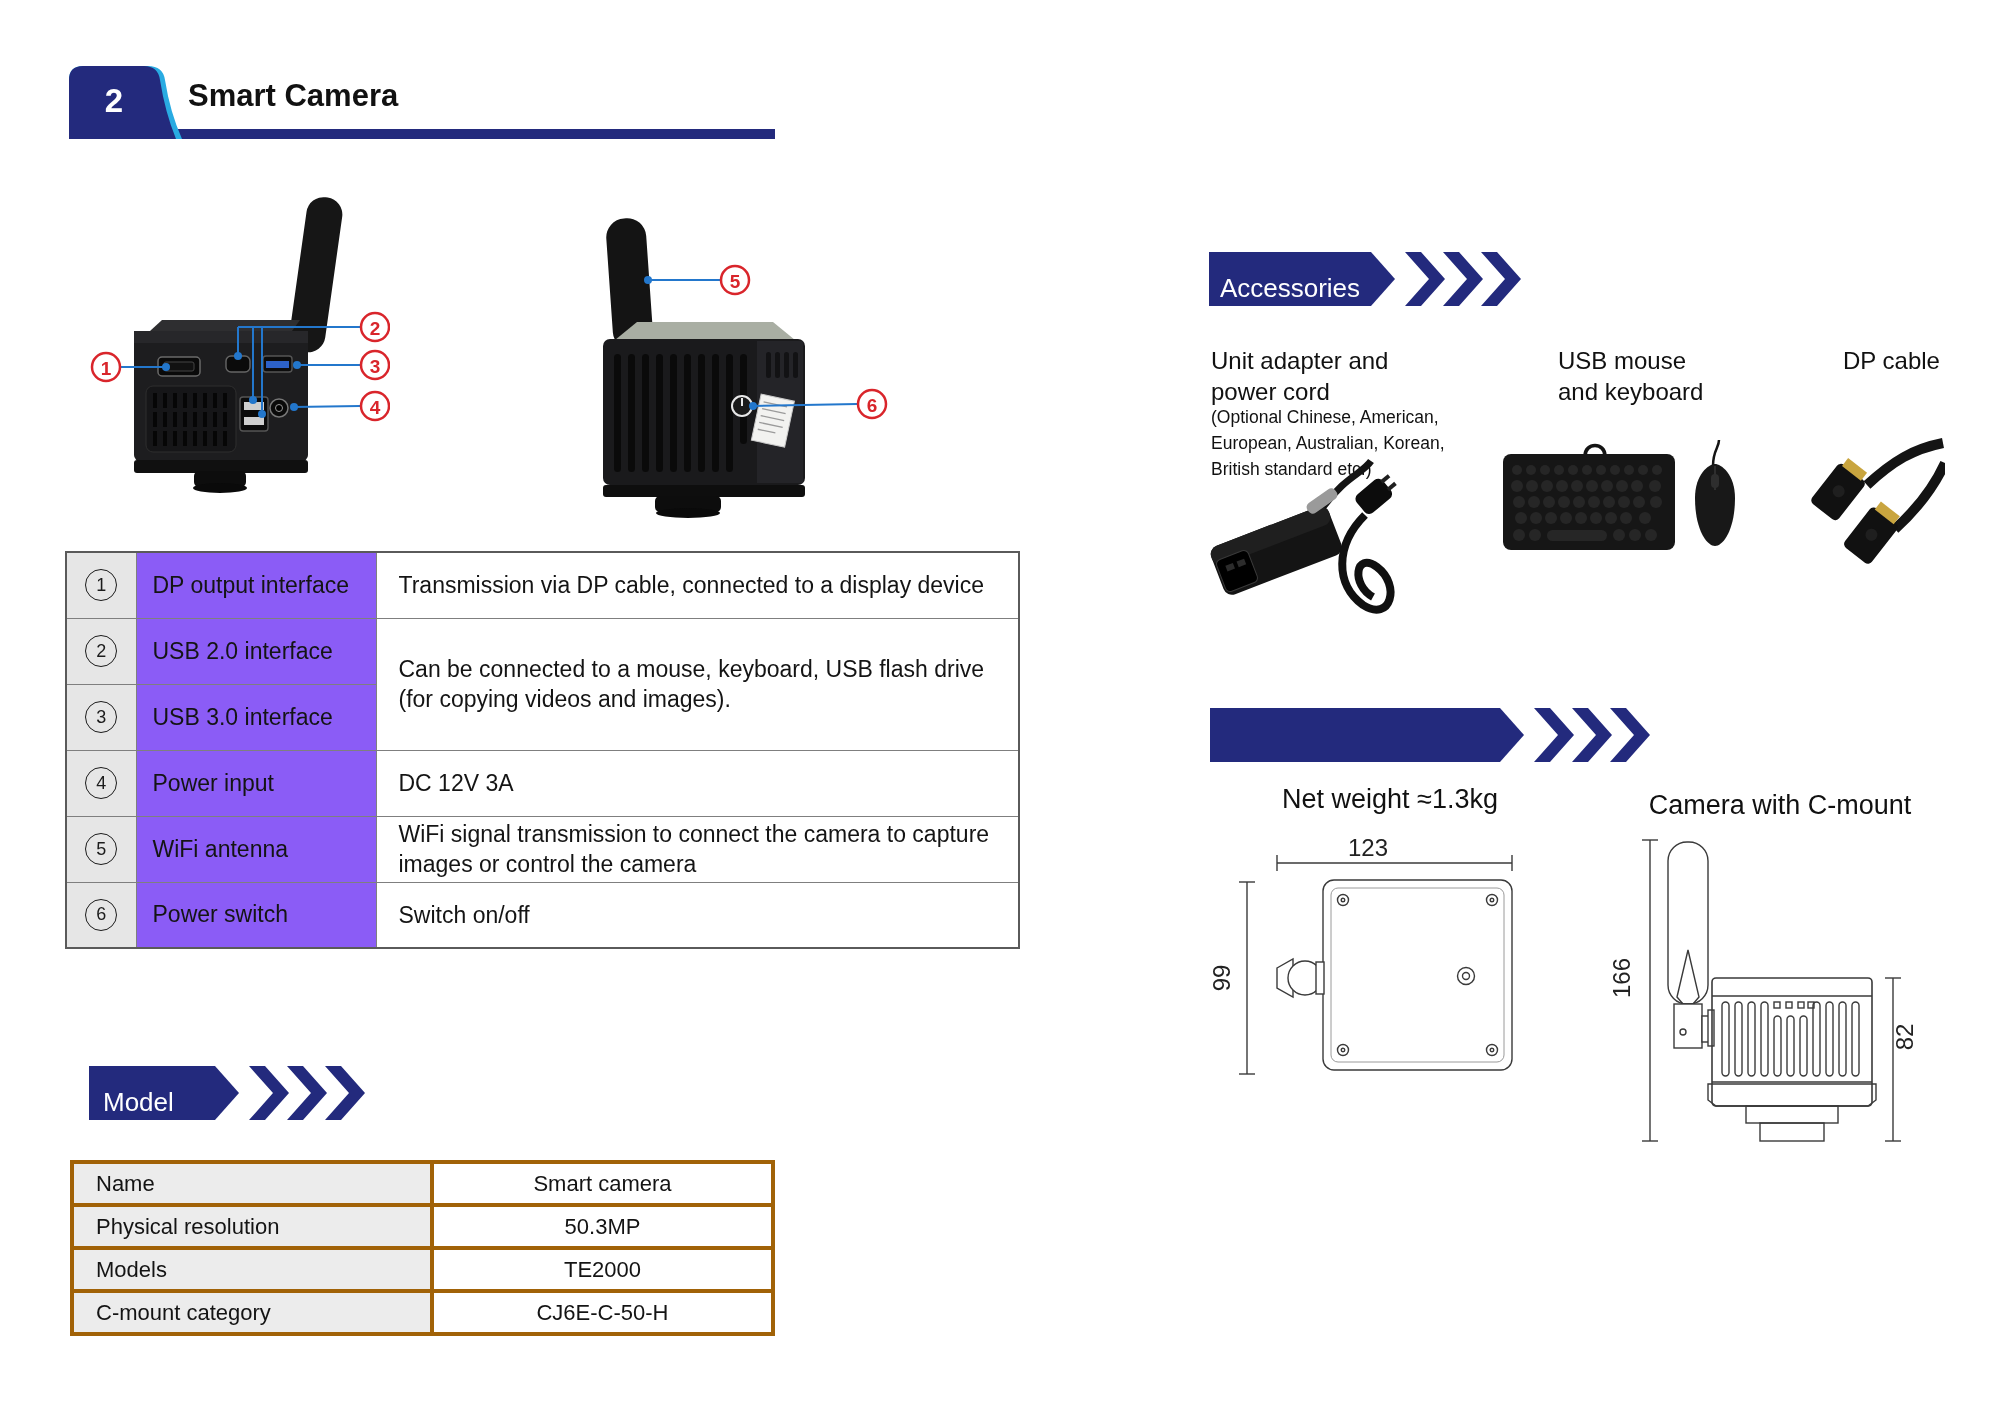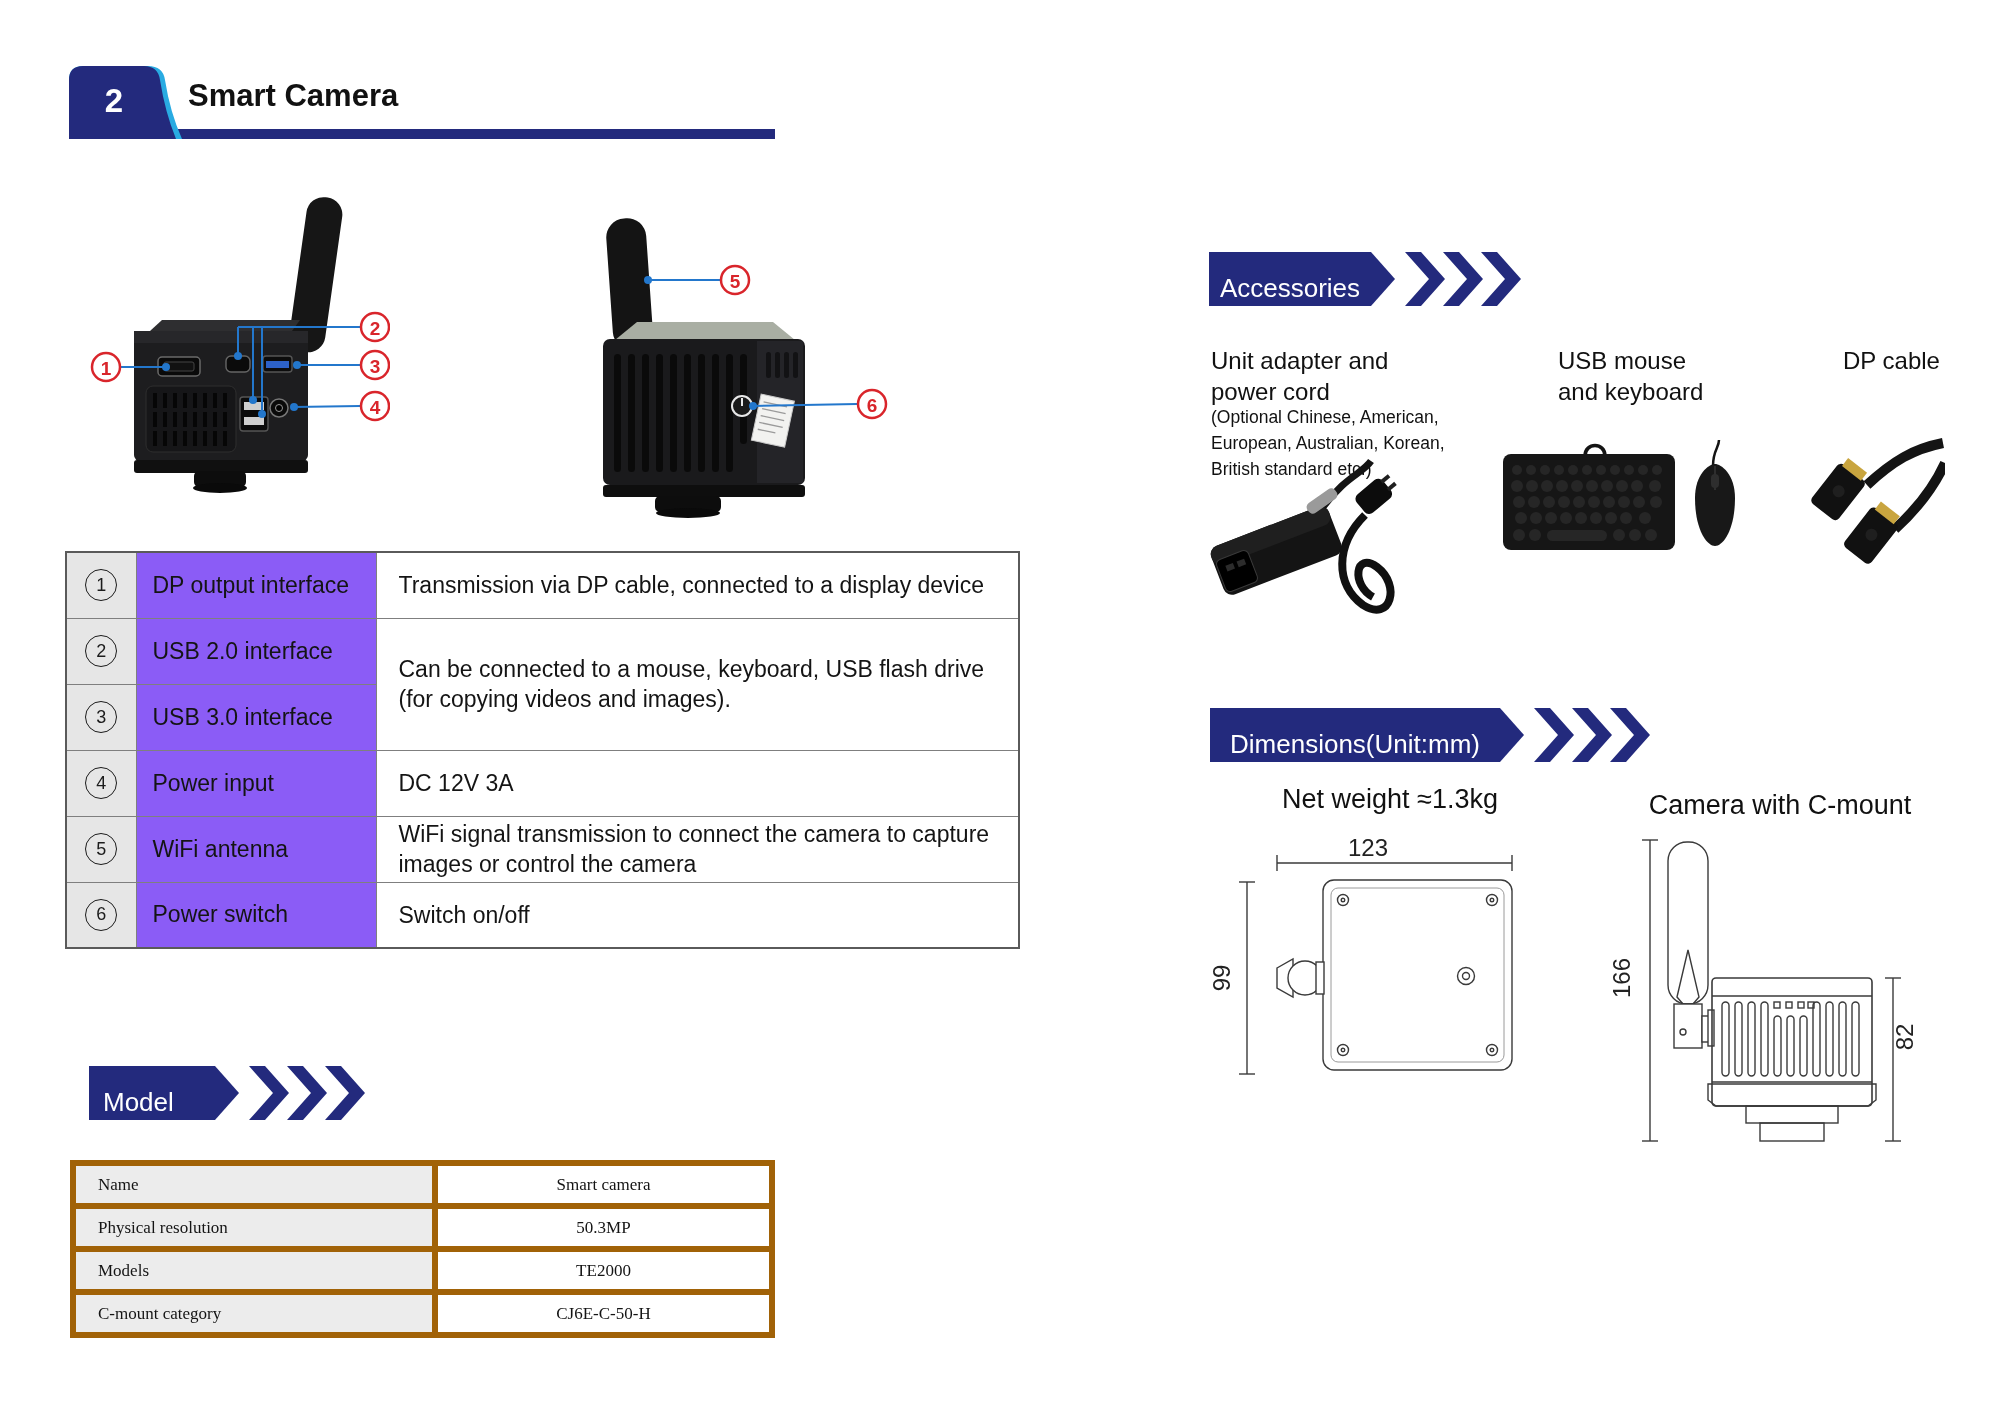--- a/index.html
+++ b/index.html
@@ -24,21 +24,21 @@
   .iface td{border:1px solid #7f7f7f;font-size:23px;vertical-align:middle;}
   .iface td.c1{background:#e6e6e6;text-align:center;width:70px;}
   .iface td.c2{background:#8b5cf6;padding-left:16px;width:240px;}
   .iface td.c3{background:#fff;padding-left:22px;padding-right:14px;line-height:30px;}
   .iface tr{height:66px;}
 
   .cnum{display:inline-flex;width:30px;height:30px;border:1.6px solid #1c1c1c;border-radius:50%;
         align-items:center;justify-content:center;font-size:18px;color:#1c1c1c;}
 
   .model-table{position:absolute;left:70px;top:1160px;width:705px;border:2px solid #5a5a5a;}
-  .model-table td{border:6px solid #a16207;font-size:17px;vertical-align:middle;font-family:Liberation Serif, serif;}
+  .model-table td{border:4px solid #a16207;font-size:22px;vertical-align:middle;}
   .model-table td.lbl{background:#ececec;padding-left:22px;width:333px;}
   .model-table td.val{background:#fff;text-align:center;}
   .model-table tr{height:43px;}
 
   
   .acc-title{position:absolute;font-size:24px;line-height:31px;color:#111;}
   .acc-note{position:absolute;font-size:17.5px;line-height:26px;color:#111;}
   .netweight{position:absolute;left:1240px;top:784px;width:300px;text-align:center;
              font-size:27px;color:#111;}
   .cmount-title{position:absolute;left:1640px;top:790px;width:280px;text-align:center;
@@ -389,21 +389,20 @@
     </g>
   </svg>
 
   <div class="banner" style="left:1210px;top:708px;width:450px">
     <svg width="450" height="54">
       <polygon points="0,0 290,0 314,27 290,54 0,54" fill="#232a7d"></polygon>
       <polygon points="324,0 340,0 364,27 340,54 324,54 348,27" fill="#232a7d"></polygon>
       <polygon points="362,0 378,0 402,27 378,54 362,54 386,27" fill="#232a7d"></polygon>
       <polygon points="400,0 416,0 440,27 416,54 400,54 424,27" fill="#232a7d"></polygon>
     </svg>
-    <span class="banner-label" style="width:290px">Dimensions(Unit:mm)</span>
   </div>
 
   <div class="netweight">Net weight ≈1.3kg</div>
   <div class="cmount-title">Camera with C-mount</div>
 
   <svg class="abs" style="left:1205px;top:825px" width="320" height="265" viewBox="1205 825 320 265">
     <g stroke="#3a3a3a" stroke-width="1.4" fill="none">
       <line x1="1277" y1="863" x2="1512" y2="863"></line>
       <line x1="1277" y1="855" x2="1277" y2="871"></line>
         <line x1="1512" y1="855" x2="1512" y2="871"></line>

